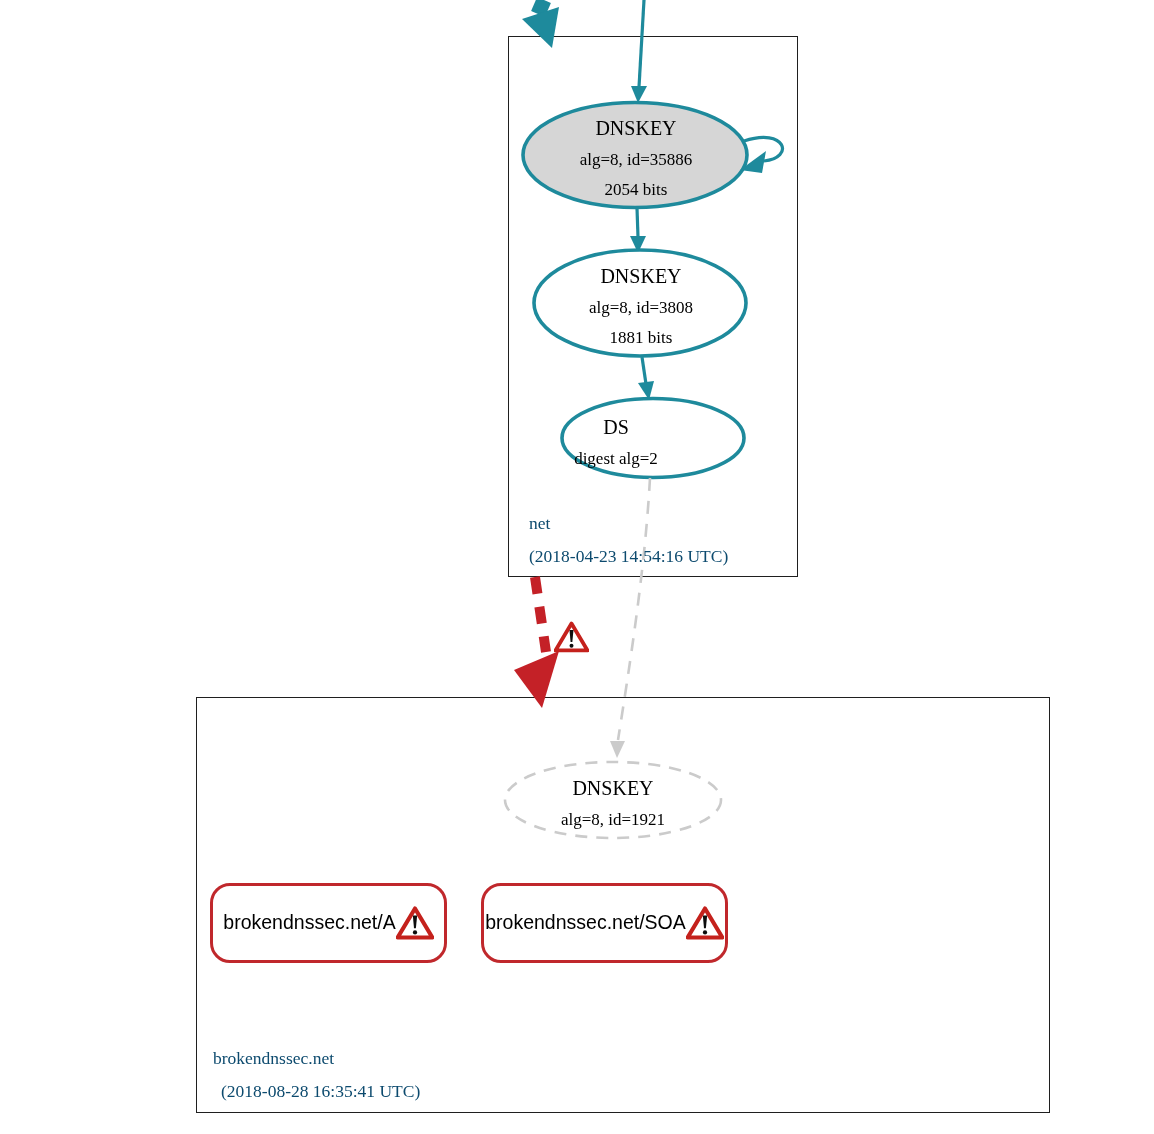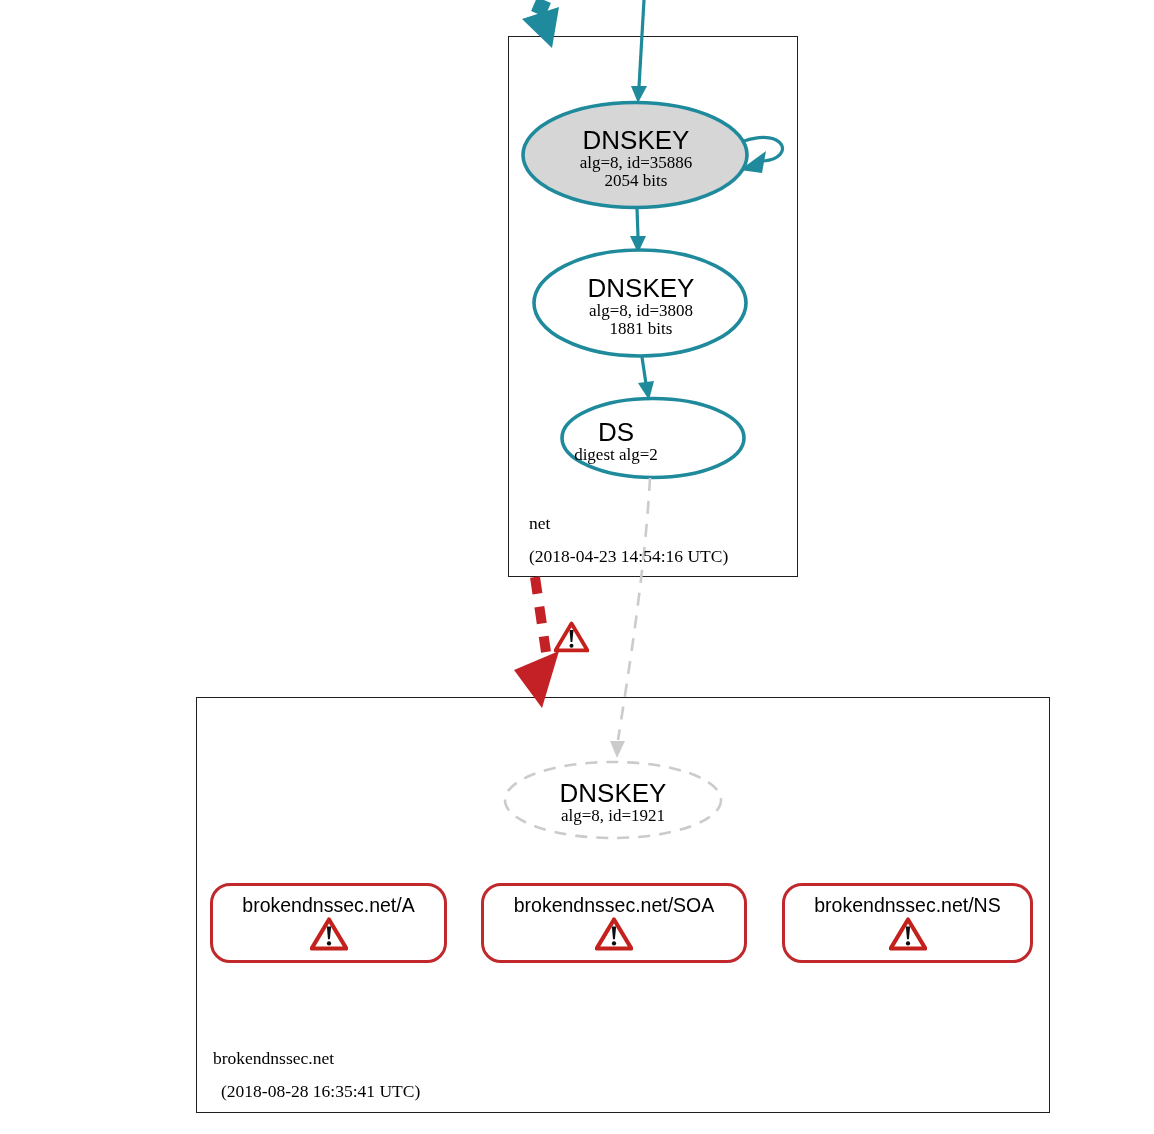--- a/index.html
+++ b/index.html
@@ -26,34 +26,34 @@
   .edge-gray  { stroke:var(--gray); stroke-width:2.6; fill:none; stroke-dasharray:13 10; }
   .head-gray  { fill:var(--gray); stroke:none; }
   .edge-red   { stroke:var(--red); stroke-width:10; fill:none; stroke-dasharray:17 13; }
   .head-red   { fill:var(--red); stroke:none; }
 
   
   .node-label {
     position:absolute; z-index:3; transform:translate(-50%,-50%);
     text-align:center; color:#000; white-space:nowrap; pointer-events:none;
   }
-  .node-title { font-size:26px; font-family:Liberation Sans, sans-serif; line-height:1.05; }
-  .node-attr  { font-size:17px; font-family:"Liberation Serif", serif; line-height:1.05; }
+  .node-title { font-size:20px; font-family:Liberation Serif, serif; line-height:1.05; }
+  .node-attr  { font-size:17px; font-family:"Liberation Serif", serif; line-height:1.05;margin-top:12px; }
 
   
   .zone-label {
-    position:absolute; z-index:3; color:#000000; white-space:nowrap;
+    position:absolute; z-index:3; color:#0c4a6e; white-space:nowrap;
     font-family:"Liberation Serif", serif; font-size:17.5px;
   }
 
   
   .record {
     position:absolute; z-index:3; box-sizing:border-box; background:#fff;
     border:3px solid var(--recred); border-radius:20px;
-    display:flex; flex-direction:column; align-items:center; justify-content:center;
+    display:flex; flex-direction:row; align-items:center; justify-content:center;
   }
   .record-label { font-size:19.5px; color:#000; white-space:nowrap; line-height:1.1; }
   .warn-icon  { width:38px; height:34px; margin-top:0px; }
   .warn-float { position:absolute; z-index:4; width:35px; height:32px; left:554px; top:621px; }
 </style>
 </head>
 <body>
 
 <div class="canvas">
 
@@ -124,28 +124,22 @@
   <div class="zone-label" style="left:529px; top:546px;">(2018-04-23 14:54:16 UTC)</div>
   <div class="zone-label" style="left:213px; top:1048px;">brokendnssec.net</div>
   <div class="zone-label" style="left:221px; top:1081px;">(2018-08-28 16:35:41 UTC)</div>
 
   <div class="record" style="left:210px; top:883px; width:237px; height:80px;">
     <div class="record-label">brokendnssec.net/A</div>
     <svg class="warn-icon" viewBox="0 0 60 54">
         <use href="#warnsym"></use>
       </svg>
   </div>
-  <div class="record" style="left:481px; top:883px; width:266px; height:80px;">
+  <div class="record" style="left:481px; top:883px; width:247px; height:80px;">
     <div class="record-label">brokendnssec.net/SOA</div>
-    <svg class="warn-icon" viewBox="0 0 60 54">
-        <use href="#warnsym"></use>
-      </svg>
-  </div>
-  <div class="record" style="left:782px; top:883px; width:251px; height:80px;">
-    <div class="record-label">brokendnssec.net/NS</div>
     <svg class="warn-icon" viewBox="0 0 60 54">
         <use href="#warnsym"></use>
       </svg>
   </div>
 
   <svg class="warn-float" viewBox="0 0 60 54">
       <use href="#warnsym"></use>
     </svg>
 
 </div>

